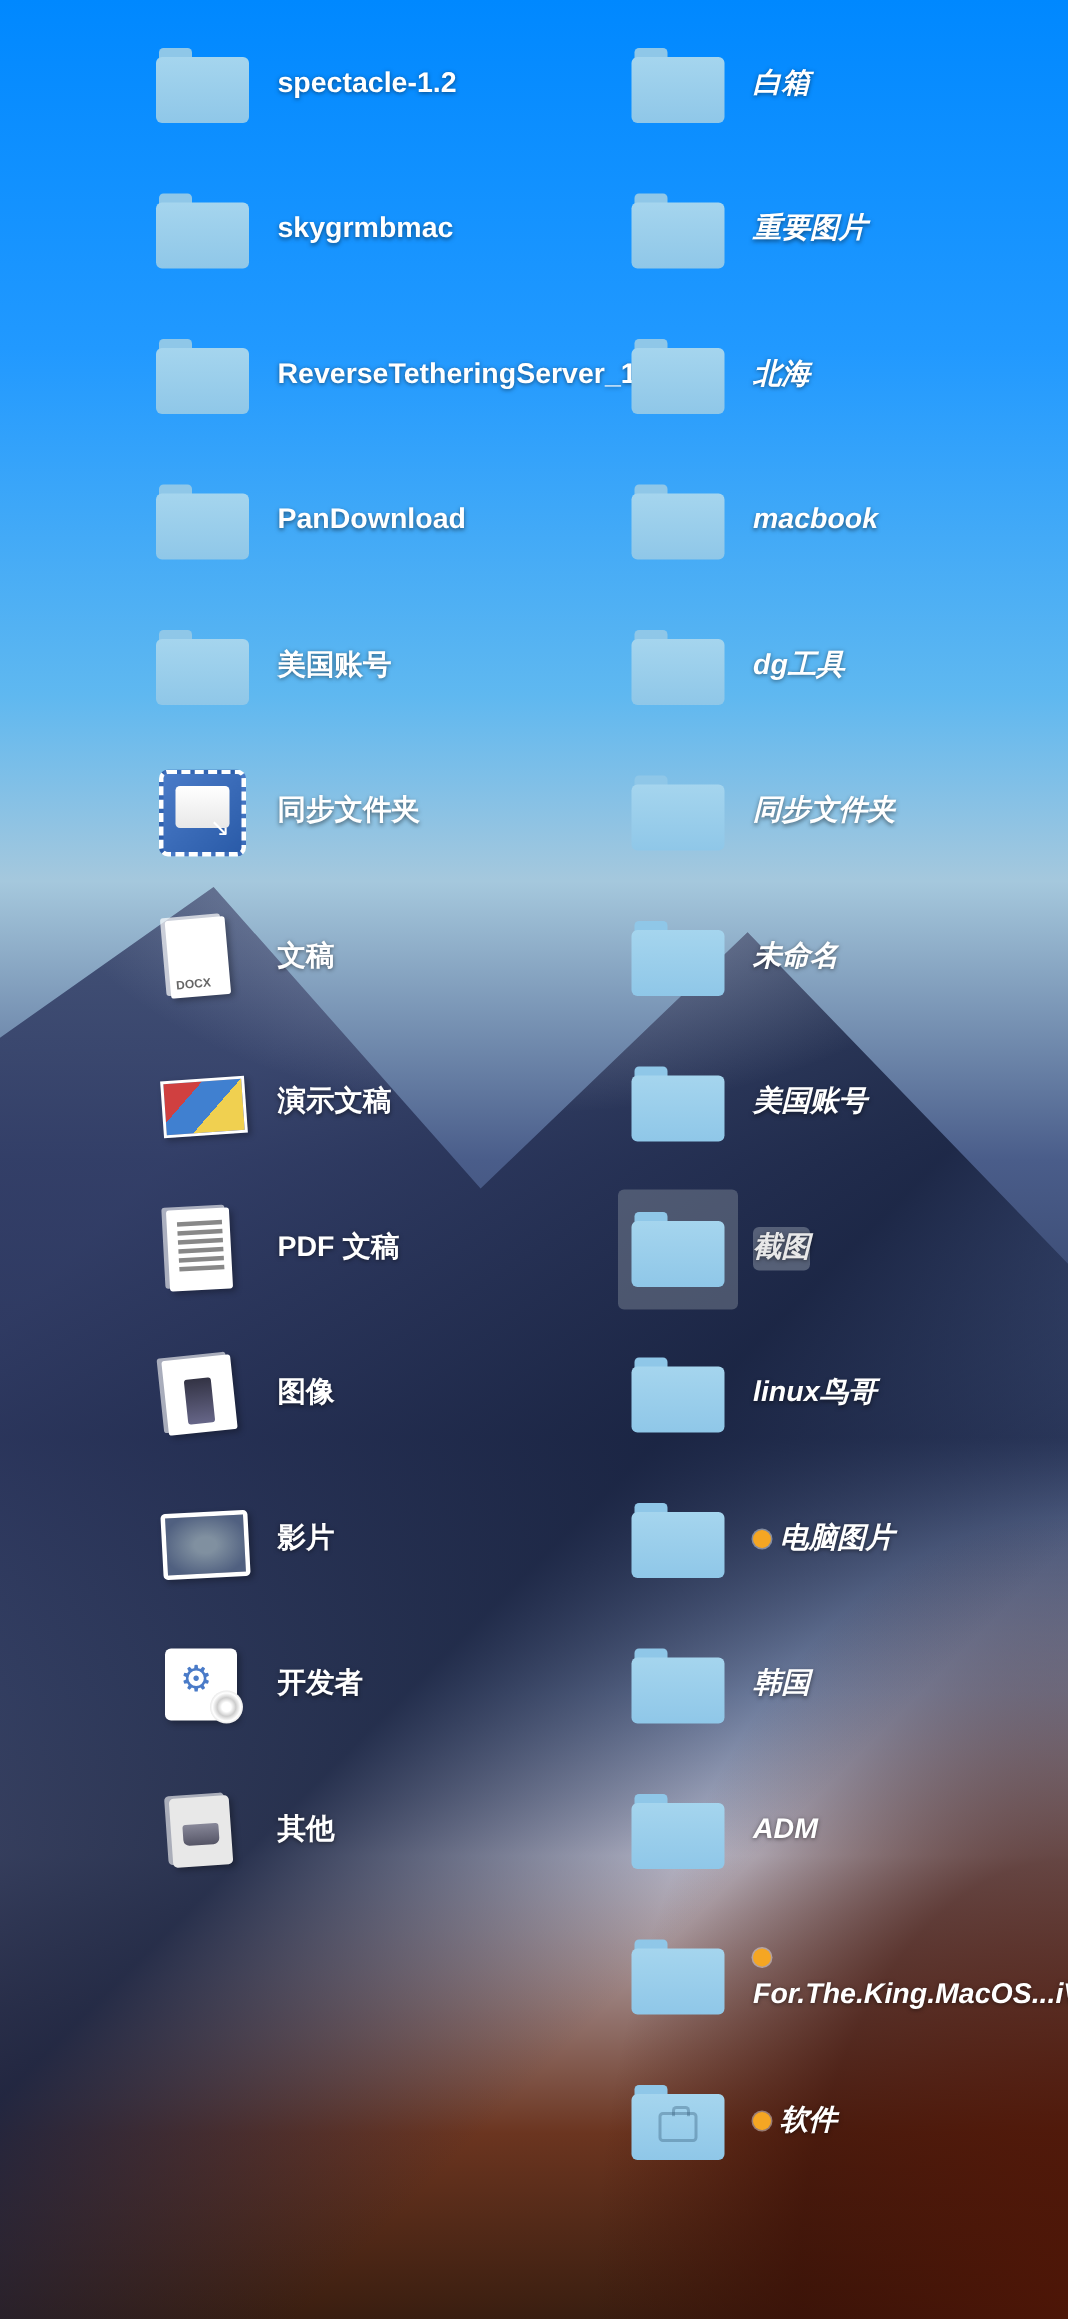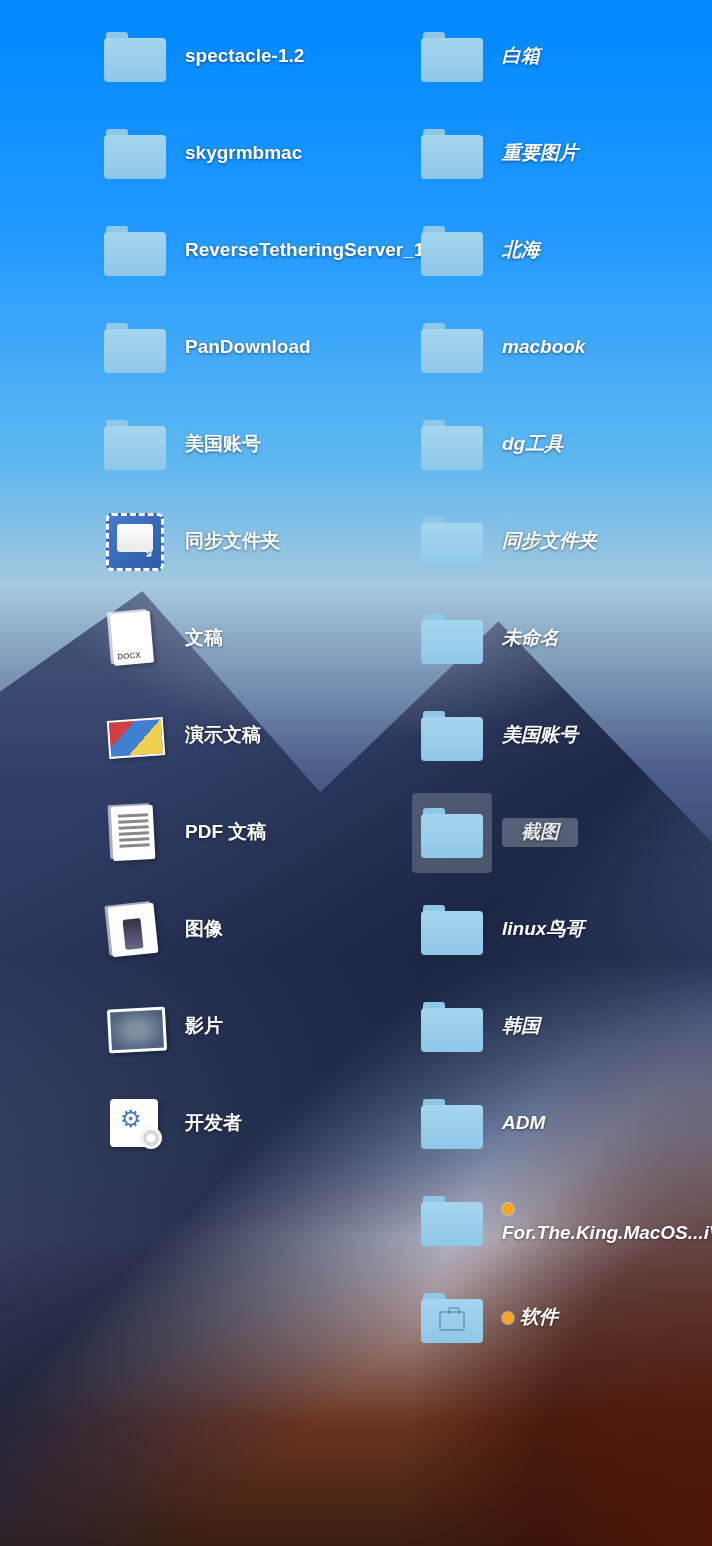--- a/index.html
+++ b/index.html
@@ -92,21 +92,21 @@
       font-size: 19px;
       font-weight: 700;
       text-shadow: 0 1px 3px rgba(0,0,0,0.5);
       margin-left: 10px;
       line-height: 1.3;
       max-width: 200px;
     }
     .item.selected .label {
       background: rgba(110,120,140,0.7);
       border-radius: 4px;
-      padding: 2px 19px;
+      padding: 2px 0;
       color: #e8e8e8;
     }
     .tag-dot {
       display: inline-block;
       width: 12px;
       height: 12px;
       background: #f5a623;
       border-radius: 50%;
       margin-right: 6px;
       vertical-align: middle;
@@ -415,20 +415,26 @@
         <div class="label">影片</div>
       </div>
       <div class="item">
         <div class="icon-wrap">
           <div class="stack-icon developer">
             <div class="dev-disc"></div>
           </div>
         </div>
         <div class="label">开发者</div>
       </div>
+      <div class="item">
+        <div class="icon-wrap">
+          <div class="stack-icon other"></div>
+        </div>
+        <div class="label">其他</div>
+      </div>
     </div>
   <div class="column right" id="col-right">
       <div class="item">
         <div class="icon-wrap">
           <div class="folder-icon"></div>
         </div>
         <div class="label">白箱</div>
       </div>
       <div class="item">
         <div class="icon-wrap">
@@ -476,20 +482,26 @@
         <div class="icon-wrap">
           <div class="folder-icon"></div>
         </div>
         <div class="label">截图</div>
       </div>
       <div class="item">
         <div class="icon-wrap">
           <div class="folder-icon"></div>
         </div>
         <div class="label">linux鸟哥</div>
+      </div>
+      <div class="item">
+        <div class="icon-wrap">
+          <div class="folder-icon"></div>
+        </div>
+        <div class="label"><span class="tag-dot"></span>电脑图片</div>
       </div>
       <div class="item">
         <div class="icon-wrap">
           <div class="folder-icon"></div>
         </div>
         <div class="label">韩国</div>
       </div>
       <div class="item">
         <div class="icon-wrap">
           <div class="folder-icon"></div>

